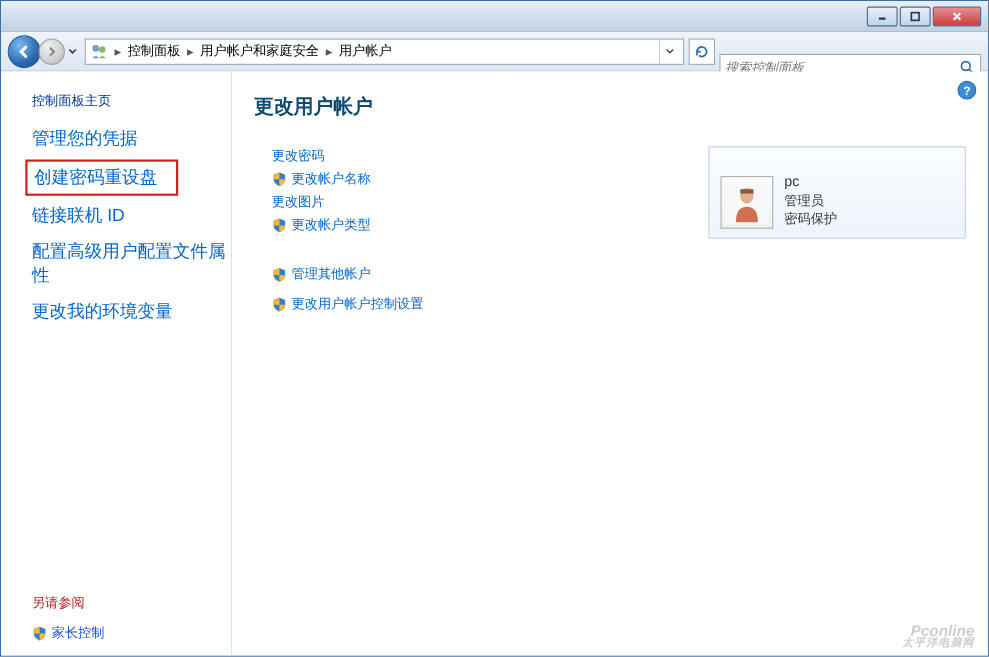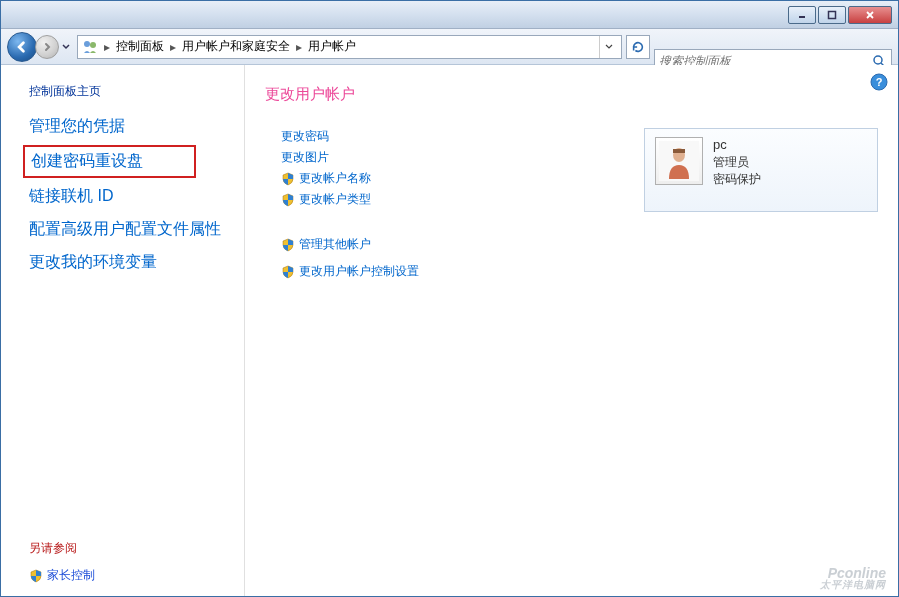--- a/index.html
+++ b/index.html
@@ -23,38 +23,38 @@
 .bc-item { cursor: pointer; padding: 2px 2px; }
 .bc-end { margin-left: auto; display: flex; align-items: center; }
 .bc-dd { width: 18px; height: 22px; display: flex; align-items: center; justify-content: center; border-left: 1px solid #ccc; cursor: pointer; }
 .refreshbtn { width: 24px; height: 24px; background: #fff; border: 1px solid #99a8bb; display: flex; align-items: center; justify-content: center; cursor: pointer; }
 .searchbox { width: 238px; height: 24px; background: #fff; border: 1px solid #99a8bb; display: flex; align-items: center; padding: 0 4px; margin-top: 29px; }
 .searchbox input { border: none; outline: none; flex: 1; font-size: 12px; color: #888; font-style: italic; }
 .searchbox .sicon { width: 16px; height: 16px; }
 
 
 .body { display: flex; height: calc(597px - 28px - 36px - 2px); }
-.sidebar { width: 244px; background: #fff; padding: 18px 4px 12px 28px; display: flex; flex-direction: column; border-right: 1px solid #e0e0e0; }
+.sidebar { width: 210px; background: #fff; padding: 18px 4px 12px 28px; display: flex; flex-direction: column; border-right: 1px solid #e0e0e0; }
 .sidebar .home { font-size: 12px; color: #003399; margin-bottom: 16px; }
 .sidebar .link { font-size: 16px; color: #0066cc; margin-bottom: 12px; cursor: pointer; display: flex; align-items: center; }
 .sidebar .highlight { border: 2px solid #d02020; padding: 4px 2px 4px 2px; margin-left: -6px; margin-right: 44px; margin-top:-4px; margin-bottom: 8px;}
 .sidebar .spacer { flex: 1; }
 .sidebar .seealso-hdr { font-size: 12px; color: #b91c1c; margin-bottom: 10px; }
 .sidebar .seealso { display: flex; align-items: center; font-size: 12px; color: #1d4ed8; cursor: pointer; }
 .shield { width: 14px; height: 14px; margin-right: 4px; flex-shrink: 0; }
 
 .content { flex: 1; background: #fff; padding: 20px 20px 20px 20px; position: relative; }
 .helpicon { position: absolute; top: 8px; right: 10px; width: 18px; height: 18px; cursor: pointer; }
-.content h1 { font-size: 15px; font-weight: normal; color: #ec4899; margin-bottom: 24px; }
+.content h1 { font-size: 18px; font-weight: bold; color: #0c4a6e; margin-bottom: 24px; }
 .main-row { display: flex; gap: 40px; }
 .tasks { display: flex; flex-direction: column; gap: 4px; padding-left: 16px; }
 .tasks .grp2 { margin-top: 24px; display: flex; flex-direction: column; gap: 10px; }
 .tlink { font-size: 12px; color: #0066cc; cursor: pointer; display: flex; align-items: center; }
 
-.usercard { width: 234px; height: 84px; border: 1px solid #c0d0e2; background: linear-gradient(to bottom, #fbfdff, #eef4fb); padding: 8px 10px; display: flex; gap: 10px; align-items: flex-start; }
+.usercard { width: 234px; height: 84px; border: 1px solid #c0d0e2; background: linear-gradient(to bottom, #fbfdff, #eef4fb); padding: 8px 10px; display: flex; gap: 10px; align-items: flex-end; }
 .avatar { width: 48px; height: 48px; border: 1px solid #b0b0b0; background: linear-gradient(#fff, #eee); display: flex; align-items: center; justify-content: center; }
 .avatar svg { width: 40px; height: 40px; }
 .userinfo { font-size: 12px; color: #333; }
 .userinfo .uname { font-size: 13px; margin-bottom: 2px; }
 
 .watermark { position: absolute; bottom: 6px; right: 12px; font-size: 14px; font-style: italic; color: rgba(150,160,170,0.5); font-weight: bold; text-align: right; line-height: 1; }
 .watermark .sub { font-size: 10px; letter-spacing: 1px; }
 </style>
 </head>
 <body>
@@ -156,29 +156,29 @@
 
   <div class="content">
     <svg class="helpicon" viewBox="0 0 18 18">
         <circle cx="9" cy="9" r="8" fill="#3a8edb" stroke="#2a6ab0"></circle>
         <text x="9" y="13" text-anchor="middle" font-size="11" fill="#fff" font-family="Georgia" font-weight="bold">?</text>
       </svg>
     <h1>更改用户帐户</h1>
     <div class="main-row">
       <div class="tasks">
         <div class="tlink">更改密码</div>
-        <div class="tlink">更改图片</div>
         <div class="tlink">
           <svg class="shield" viewBox="0 0 14 14">
               <path d="M7 1 L12 3 L12 7 Q12 11 7 13 Q2 11 2 7 L2 3 Z" fill="#f0c030" stroke="#a07010" stroke-width="0.5"></path>
               <path d="M7 1 L12 3 L12 7 L7 7 Z" fill="#3080d0"></path>
               <path d="M7 7 L7 13 Q2 11 2 7 Z" fill="#3080d0"></path>
             </svg>
           <span>更改帐户名称</span>
         </div>
+        <div class="tlink">更改图片</div>
         <div class="tlink">
           <svg class="shield" viewBox="0 0 14 14">
               <path d="M7 1 L12 3 L12 7 Q12 11 7 13 Q2 11 2 7 L2 3 Z" fill="#f0c030" stroke="#a07010" stroke-width="0.5"></path>
               <path d="M7 1 L12 3 L12 7 L7 7 Z" fill="#3080d0"></path>
               <path d="M7 7 L7 13 Q2 11 2 7 Z" fill="#3080d0"></path>
             </svg>
           <span>更改帐户类型</span>
         </div>
         <div class="grp2">
           <div class="tlink">

